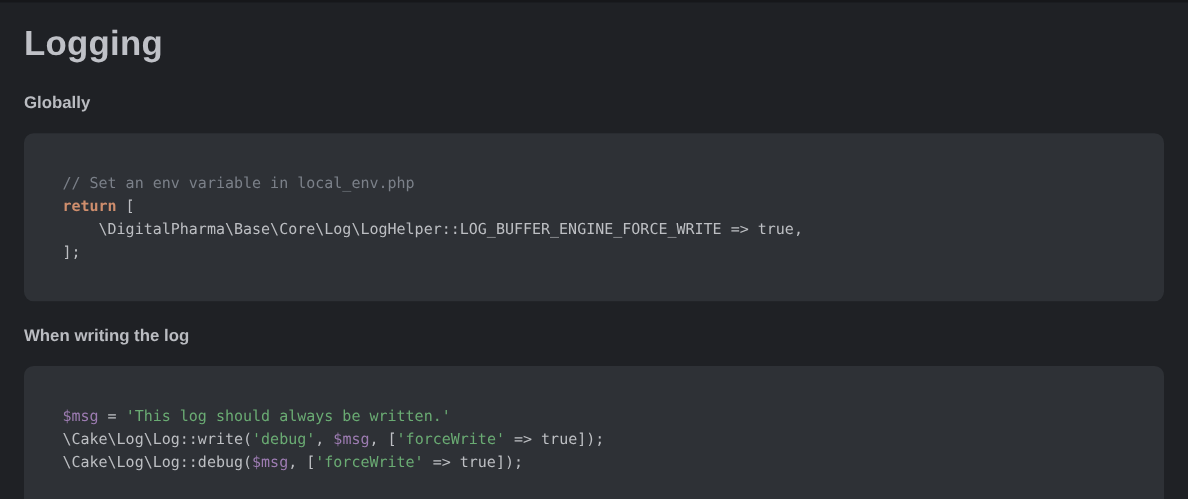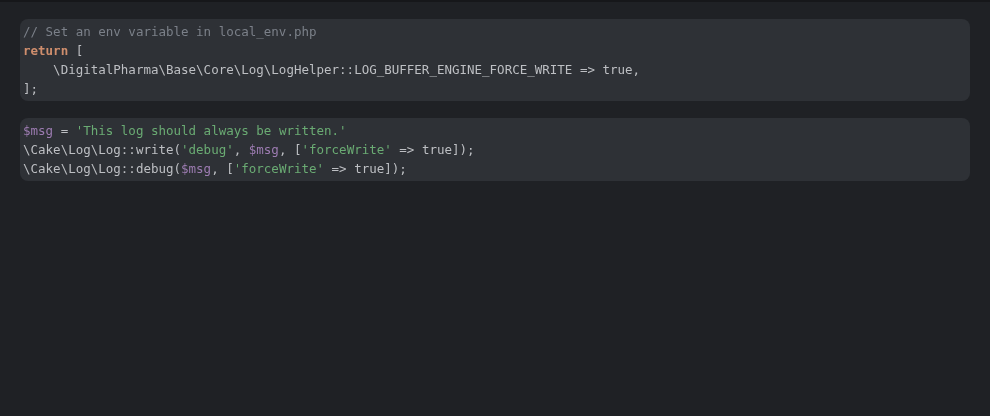--- a/index.html
+++ b/index.html
@@ -43,38 +43,41 @@
     margin-top: 20px;
     font-size: 14px;
     line-height: 17px;
     font-weight: bold;
     color: var(--subheading, #babcc1);
   }
   pre.code-block {
     margin-top: 17px;
     background: var(--code-bg, #2e3136);
     border-radius: 8px;
-    padding: 3px;
+    padding: 32px;
     font-family: "DejaVu Sans Mono", monospace;
     font-size: 12.5px;
     line-height: 19px;
     color: var(--code-plain, #bdbfc3);
     white-space: pre;
     overflow: hidden;
   }
   .code-line { min-height: 19px; }
   .tok-comment  { color: var(--code-comment, #7b8089); }
   .tok-keyword  { color: var(--code-keyword, #cf8e6d); font-weight: bold; }
   .tok-variable { color: var(--code-variable, #9d7cb2); }
   .tok-string   { color: var(--code-string, #6aab73); margin-top: 20px; }
   .tok-plain    { color: var(--code-plain, #bdbfc3); }
 </style>
 </head>
 <body>
 
 <div class="page">
+  <h1 class="page-title">Logging</h1>
 
 
   <div id="sections">
+      <h2 class="section-heading">Globally</h2>
       <pre class="code-block"><div class="code-line"><span class="tok-comment">// Set an env variable in local_env.php</span></div><div class="code-line"><span class="tok-keyword">return</span><span class="tok-plain"> [</span></div><div class="code-line"><span class="tok-plain">    \DigitalPharma\Base\Core\Log\LogHelper::LOG_BUFFER_ENGINE_FORCE_WRITE =&gt; true,</span></div><div class="code-line"><span class="tok-plain">];</span></div></pre>
+      <h2 class="section-heading">When writing the log</h2>
       <pre class="code-block"><div class="code-line"><span class="tok-variable">$msg</span><span class="tok-plain"> = </span><span class="tok-string">'This log should always be written.'</span></div><div class="code-line"><span class="tok-plain">\Cake\Log\Log::write(</span><span class="tok-string">'debug'</span><span class="tok-plain">, </span><span class="tok-variable">$msg</span><span class="tok-plain">, [</span><span class="tok-string">'forceWrite'</span><span class="tok-plain"> =&gt; true]);</span></div><div class="code-line"><span class="tok-plain">\Cake\Log\Log::debug(</span><span class="tok-variable">$msg</span><span class="tok-plain">, [</span><span class="tok-string">'forceWrite'</span><span class="tok-plain"> =&gt; true]);</span></div></pre>
     </div>
 </div>
 
 </body></html>

